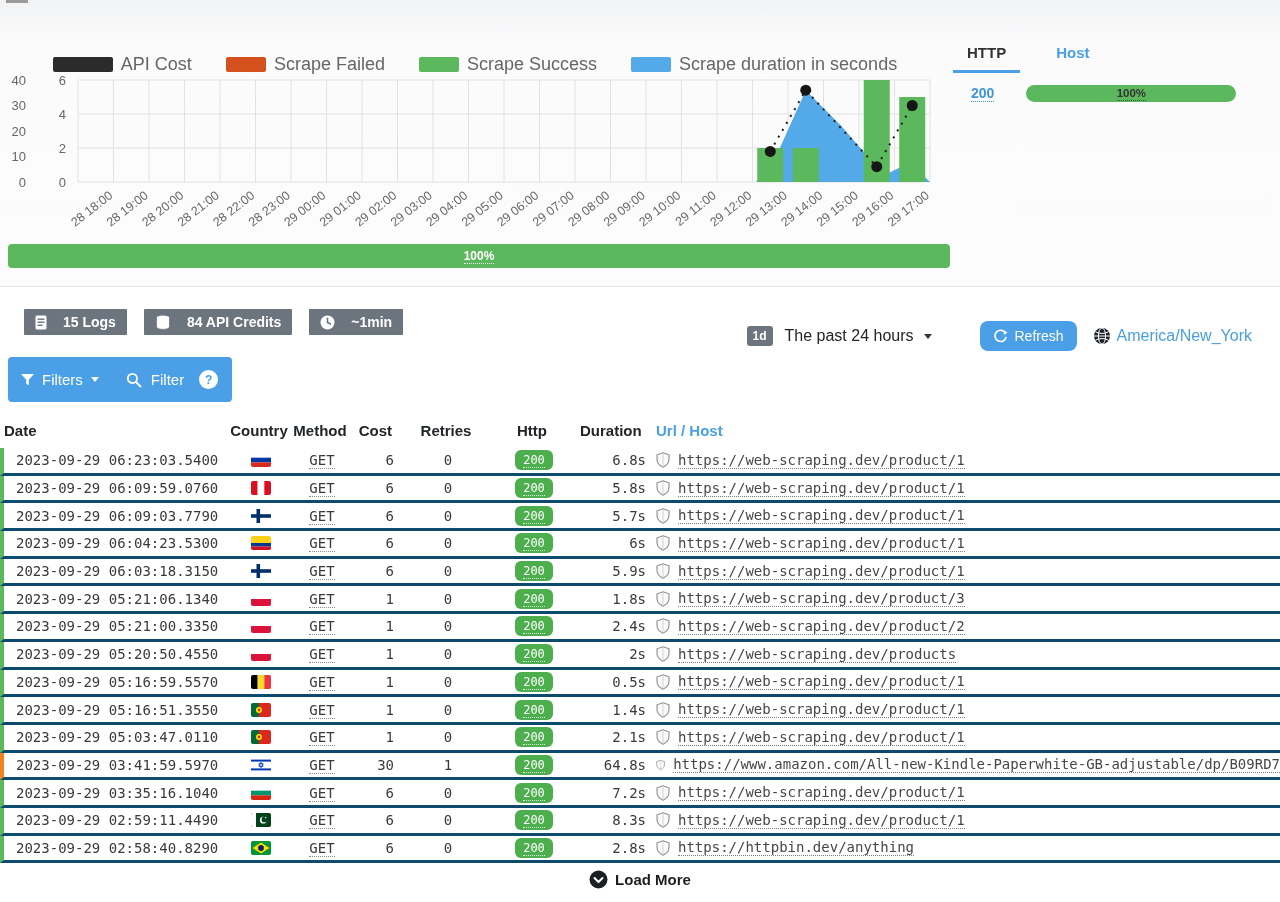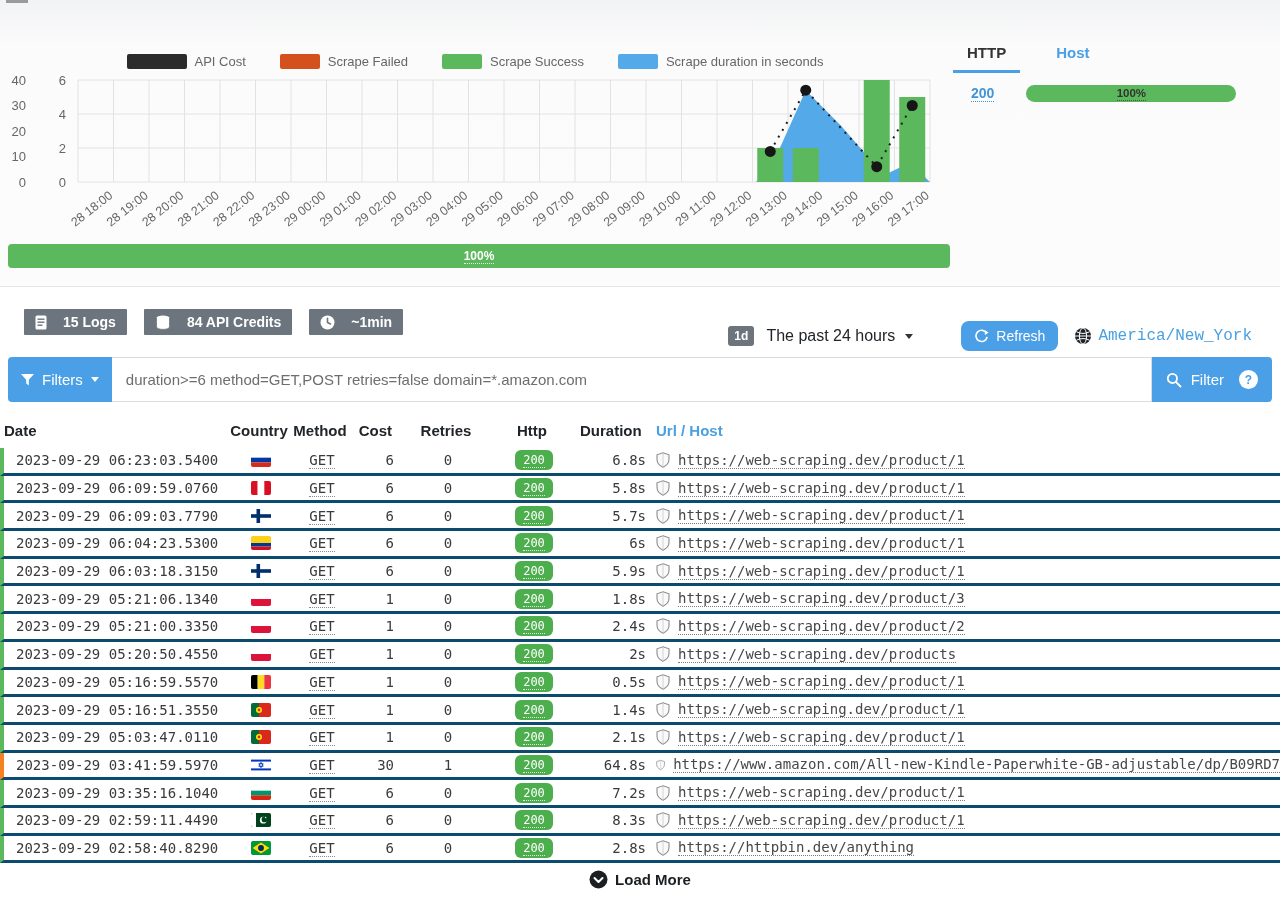--- a/index.html
+++ b/index.html
@@ -7,21 +7,21 @@
               font-family:"Liberation Sans", sans-serif; }
 
   
   .top-section { position:relative; width:1280px; height:287px;
                  background:linear-gradient(180deg,#f2f3f4 0%,#fbfbfc 45px,#fcfcfd 100%);
                  border-bottom:1px solid #e7e7e9; }
   .browser-sliver { position:absolute; left:6px; top:0; width:22px; height:3px; background:#9a9a9a; }
 
   .legend { position:absolute; left:0; top:54px; width:950px; display:flex;
             justify-content:center; align-items:center; gap:34px; }
-  .legend-item { display:flex; align-items:center; gap:8px; font-size:13px; color:#666; }
+  .legend-item { display:flex; align-items:center; gap:8px; font-size:18px; color:#666; }
   .legend-swatch { width:40px; height:15px; border-radius:2px; }
   .legend-swatch.line-style { width:60px; background:#2b2b2b; }
 
   #chart-svg { position:absolute; left:0; top:68px; }
   .ax  { font-family:"Liberation Sans",sans-serif; font-size:13px; fill:#666; }
   .axx { font-family:"Liberation Sans",sans-serif; font-size:12.5px; fill:#666; }
 
   .right-panel { position:absolute; left:953px; top:44px; width:322px; }
   .rp-tabs { display:flex; }
   .rp-tab { font-size:15px; font-weight:bold; padding:0 14px 9px; cursor:pointer; }
@@ -49,21 +49,21 @@
   .controls { position:absolute; right:28px; top:34px; display:flex; align-items:center; }
   .mini-badge { background:#6c757d; color:#fff; font-size:12px; font-weight:bold;
                 padding:3px 6px; border-radius:3px; }
   .range-label { font-size:16px; color:#212529; margin:0 10px 0 12px; cursor:pointer; }
   .caret { width:0; height:0; border-left:4.5px solid transparent; border-right:4.5px solid transparent;
            border-top:5px solid #333; display:inline-block; }
   .caret.white { border-top-color:#fff; }
   .refresh-btn { margin-left:48px; background:#4a9fe6; color:#fff; border:none; border-radius:8px;
                  padding:7px 13px; font-size:14px; display:inline-flex; align-items:center; gap:7px;
                  cursor:pointer; font-family:"Liberation Sans",sans-serif; }
-  .tz { display:inline-flex; align-items:center; gap:6px; margin-left:16px;font-family:Liberation Mono, monospace; }
+  .tz { display:inline-flex; align-items:center; gap:6px; margin-left:16px; }
   .tz a { color:#4aa0e0; font-size:16px; text-decoration:none; cursor:pointer; }
 
   
   .filter-row { display:flex; margin:0 8px; height:45px; }
   .filters-btn { background:#4a9fe6; color:#fff; border:none; border-radius:4px 0 0 4px;
                  padding:0 13px; font-size:15px; display:inline-flex; align-items:center; gap:8px;
                  cursor:pointer; font-family:"Liberation Sans",sans-serif; }
   .filter-input { flex:1; border:1px solid #dcdcdc; border-left:none; padding:0 14px; font-size:15px;
                   color:#555; outline:none; font-family:"Liberation Sans",sans-serif; }
   .filter-input::placeholder { color:#6e6e6e; opacity:1; }
@@ -276,21 +276,20 @@
 </div>
 
 <div class="filter-row">
   <button class="filters-btn">
     <svg width="13" height="12" viewBox="0 0 13 12">
       <polygon points="0,0 13,0 7.8,5.8 7.8,11.5 5.2,9.6 5.2,5.8" fill="#fff"></polygon>
     </svg>
     <span>Filters</span>
     <span class="caret white"></span>
   </button>
-  <input class="filter-input" type="text" placeholder="duration&gt;=6 method=GET,POST retries=false domain=*.amazon.com" style="">
   <button class="filter-btn">
     <svg width="16" height="16" viewBox="0 0 16 16">
       <circle cx="6.4" cy="6.4" r="4.6" stroke="#fff" stroke-width="1.8" fill="none"></circle>
       <line x1="10" y1="10" x2="14.5" y2="14.5" stroke="#fff" stroke-width="1.8" stroke-linecap="round"></line>
     </svg>
     <span>Filter</span>
     <span class="help-circle">?</span>
   </button>
 </div>
 

